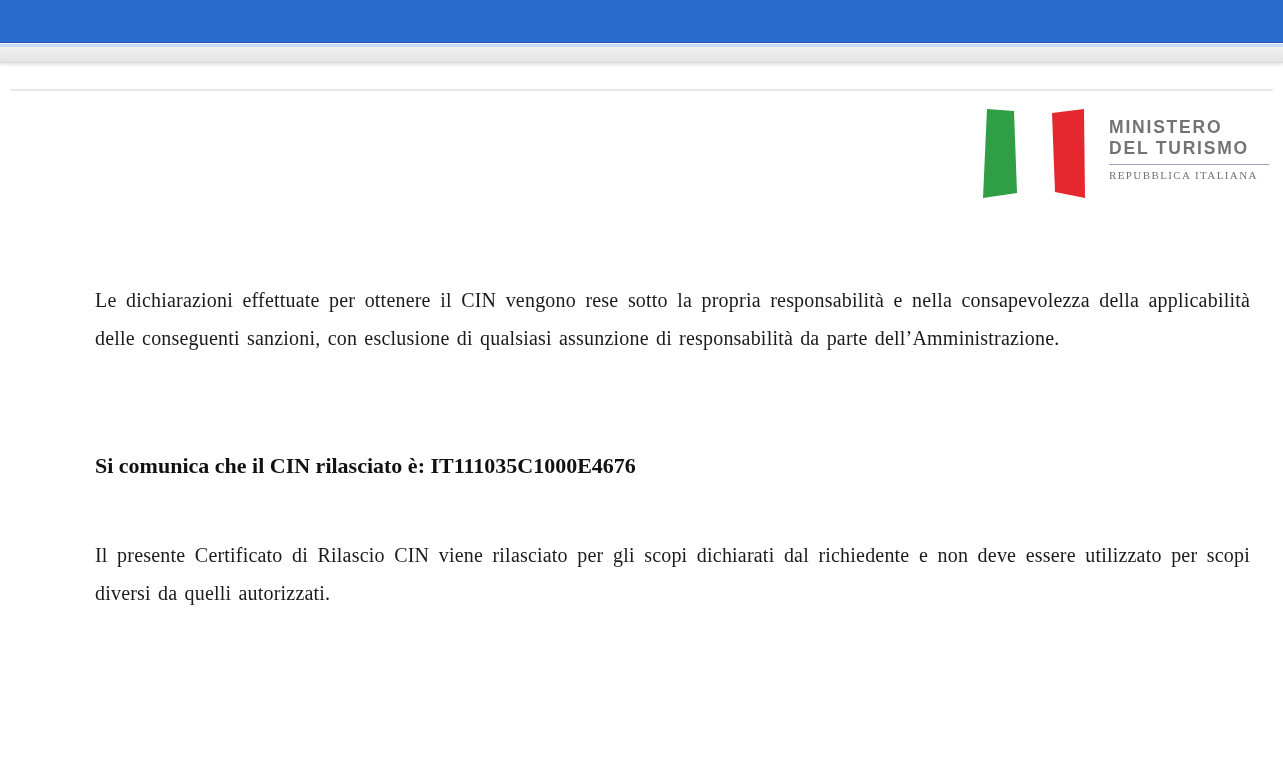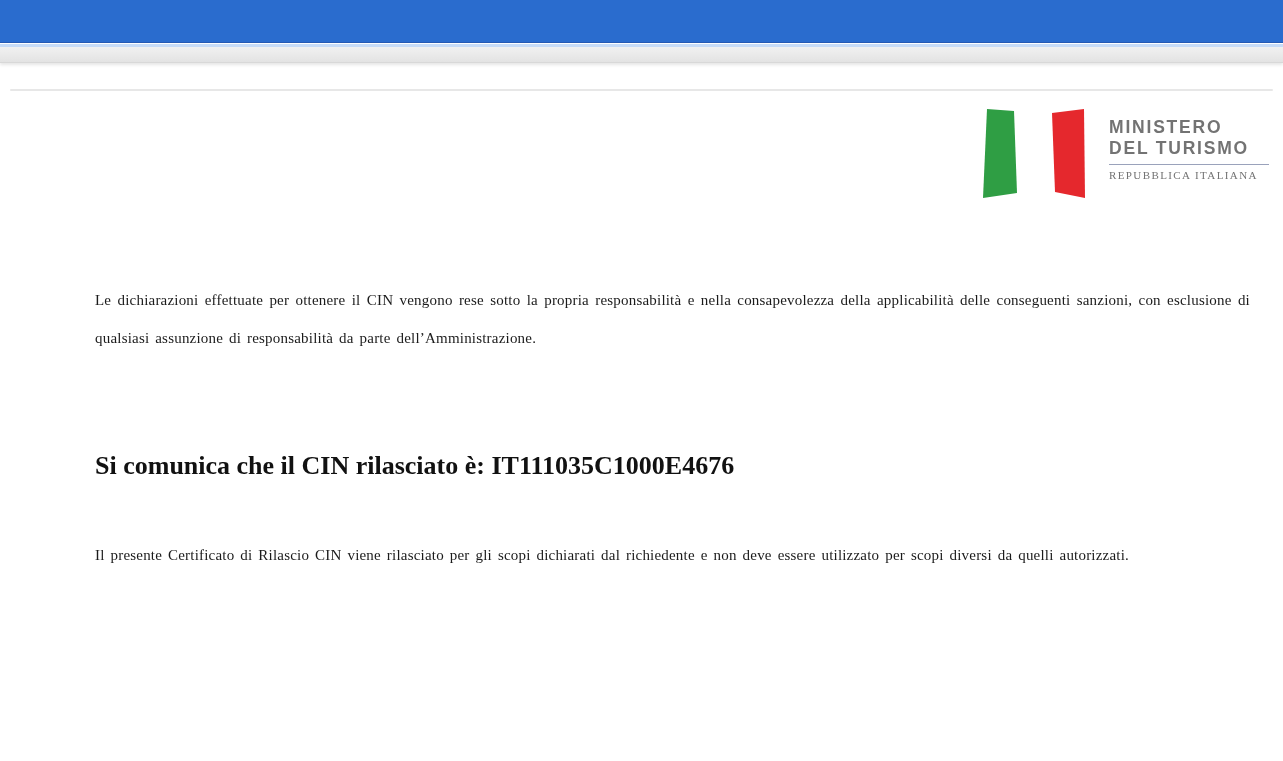--- a/index.html
+++ b/index.html
@@ -68,33 +68,33 @@
     font-family: "Liberation Serif", "DejaVu Serif", serif;
     font-size: 11px;
     letter-spacing: 1.4px;
     white-space: nowrap;
   }
 
   
   .para {
     position: absolute;
     left: 95px; right: 33px;
-    font-size: 15px;
+    font-size: 20px;
     line-height: 38px;
     color: #1b1b1b;
     text-align: justify;
     letter-spacing: 0.2px;
     word-spacing: 2px;
   }
   .para-1 { top: 281px; }
   .cin-line {
     position: absolute;
     left: 95px; right: 33px;
     top: 451px;
-    font-size: 26px;
+    font-size: 22px;
     line-height: 30px;
     font-weight: bold;
     color: #111111;
     white-space: nowrap;
   }
   .para-2 { top: 536px; }
 </style>
 </head>
 <body>
 

